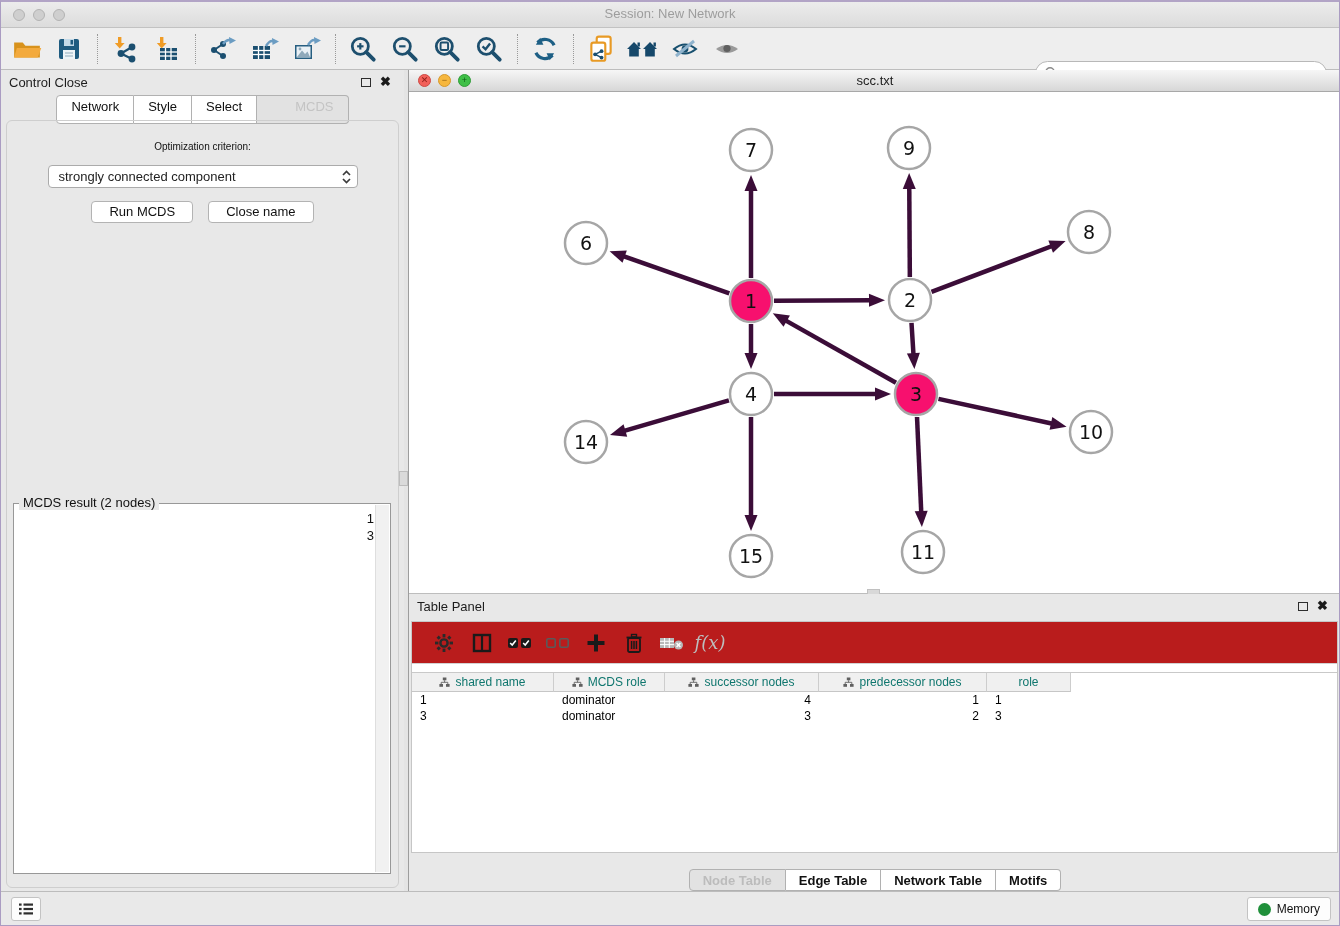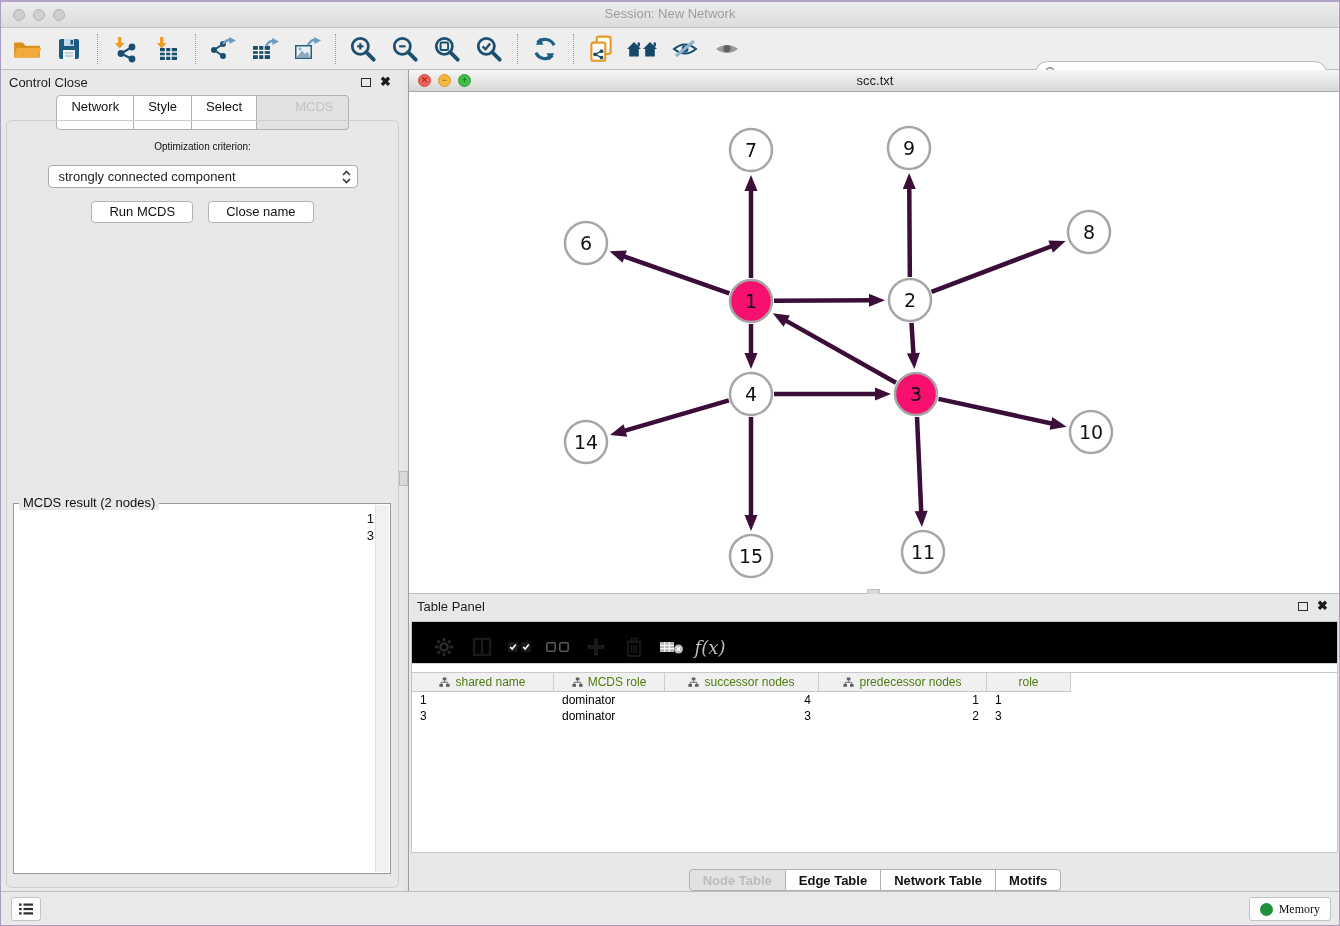--- a/index.html
+++ b/index.html
@@ -25,21 +25,21 @@
              padding-left:8px;}
   .searchbox input{border:none;outline:none;font-size:13px;width:250px;background:transparent;
              font-family:"Liberation Sans",sans-serif;}
   
   .control-panel{position:absolute;left:0;top:68px;width:403px;height:824px;background:#e8e8e8;}
   .panel-head{position:relative;height:25px;}
   .panel-head .ptitle{position:absolute;left:8px;top:5px;font-size:13px;color:#1d1d1d;}
   .float-ico{position:absolute;top:8px;width:10px;height:9px;border:1.5px solid #2d2d2d;}
   .close-ico{position:absolute;top:4px;font-size:13px;font-weight:bold;color:#1a1a1a;}
   .seg-row{display:flex;justify-content:center;}
-  .seg{height:35px;line-height:21px;padding:0 14px;font-size:13px;background:#fff;
+  .seg{height:29px;line-height:21px;padding:0 14px;font-size:13px;background:#fff;
        border:1px solid #b1b1b1;border-left:none;color:#111;}
   .seg:first-child{border-left:1px solid #b1b1b1;border-radius:4px 0 0 4px;}
   .seg:last-child{border-radius:0 4px 4px 0;}
   .seg-sel{background:#e2e2e2;color:#c4c4c4;padding-left:38px;}
   .cp-box{position:absolute;left:5px;right:5px;top:50px;bottom:6px;
           border:1px solid #cecece;border-radius:6px;}
   .opt-label{margin-top:20px;text-align:center;font-size:10px;color:#111;}
   .dropdown{position:relative;width:310px;height:23px;margin:13px auto 0;background:#fff;
             border:1px solid #ababab;border-radius:4px;font-size:13px;line-height:21px;
             padding-left:10px;}
@@ -70,40 +70,40 @@
   .light-yellow{left:29px;background:#f6b73e;border:1px solid #d6982c;color:#8f5e10;}
   .light-green{left:49px;background:#3fbf47;border:1px solid #2f9c38;color:#0e5c17;}
   .net-title{position:absolute;left:0;right:0;top:3px;text-align:center;font-size:13px;color:#222;}
   .net-canvas{position:relative;width:100%;height:500px;background:#fff;overflow:hidden;}
   .h-handle{position:absolute;left:458px;top:519px;width:13px;height:8px;background:#d8d8d8;
             border:1px solid #c0c0c0;}
   
   .table-panel{position:absolute;left:408px;top:592px;width:932px;height:300px;background:#e8e8e8;}
   .tp-body{position:absolute;left:2px;right:3px;top:27px;height:232px;background:#fff;
            border:1px solid #c6c6c6;}
-  .tp-toolbar{height:42px;background:#000000;border-bottom:1px solid #d2d2d2;display:flex;
-              align-items:flex-end;padding-left:14px;}
+  .tp-toolbar{height:42px;background:#b91c1c;border-bottom:1px solid #d2d2d2;display:flex;
+              align-items:center;padding-left:14px;}
   .tp-tbtn{width:36px;height:32px;display:flex;align-items:center;justify-content:center;margin-right:2px;}
   .fx{font-family:"DejaVu Serif",serif;font-style:italic;font-size:18px;color:#bdbdbd;}
   .ntable{margin-top:8px;}
   .thead{display:flex;border-top:1px solid #c9c9c9;}
   .th{height:19px;background:#f0f0f0;border-right:1px solid #cdcdcd;border-bottom:1px solid #c6c6c6;
-      font-size:12px;color:#4d7c0f;display:flex;align-items:center;justify-content:center;gap:5px;}
+      font-size:12px;color:#0f766e;display:flex;align-items:center;justify-content:center;gap:5px;}
   .tr{display:flex;}
   .td{height:16px;line-height:16px;font-size:12px;color:#000;padding:0 8px;overflow:hidden;}
   .table-tabs{position:absolute;left:0;right:0;bottom:3px;display:flex;justify-content:center;}
   .table-tabs .seg{font-weight:700;height:22px;line-height:22px;padding:0 13px;}
   .table-tabs .seg-sel{color:#bcbcbc;}
   
   .statusbar{position:absolute;left:0;bottom:0;width:100%;height:34px;background:#e9e9e9;
              border-top:1px solid #bcbcbc;}
   .sb-btn{position:absolute;top:5px;height:24px;background:#fdfdfd;border:1px solid #c3c3c3;
           border-radius:3px;display:flex;align-items:center;justify-content:center;}
   .memory-dot{width:13px;height:13px;border-radius:50%;background:#1f8f3a;margin-right:6px;}
-  .mem-label{font-size:12px;color:#111;font-family:Liberation Serif, serif;}
+  .mem-label{font-size:12px;color:#111;}
 </style>
 </head>
 <body>
 
 <div class="app">
 
   <div class="titlebar">
     <div class="tl-dot" style="left:12px"></div>
     <div class="tl-dot" style="left:32px"></div>
     <div class="tl-dot" style="left:52px"></div>

